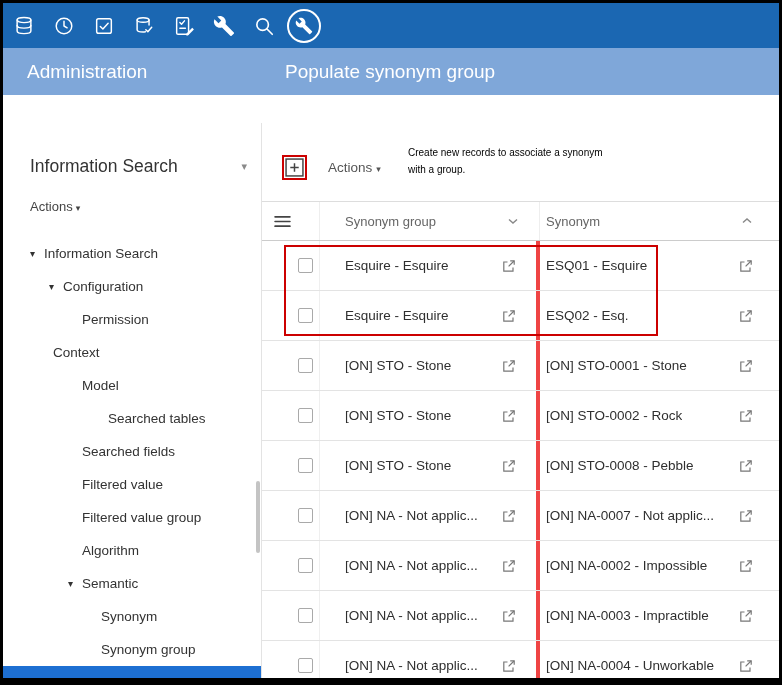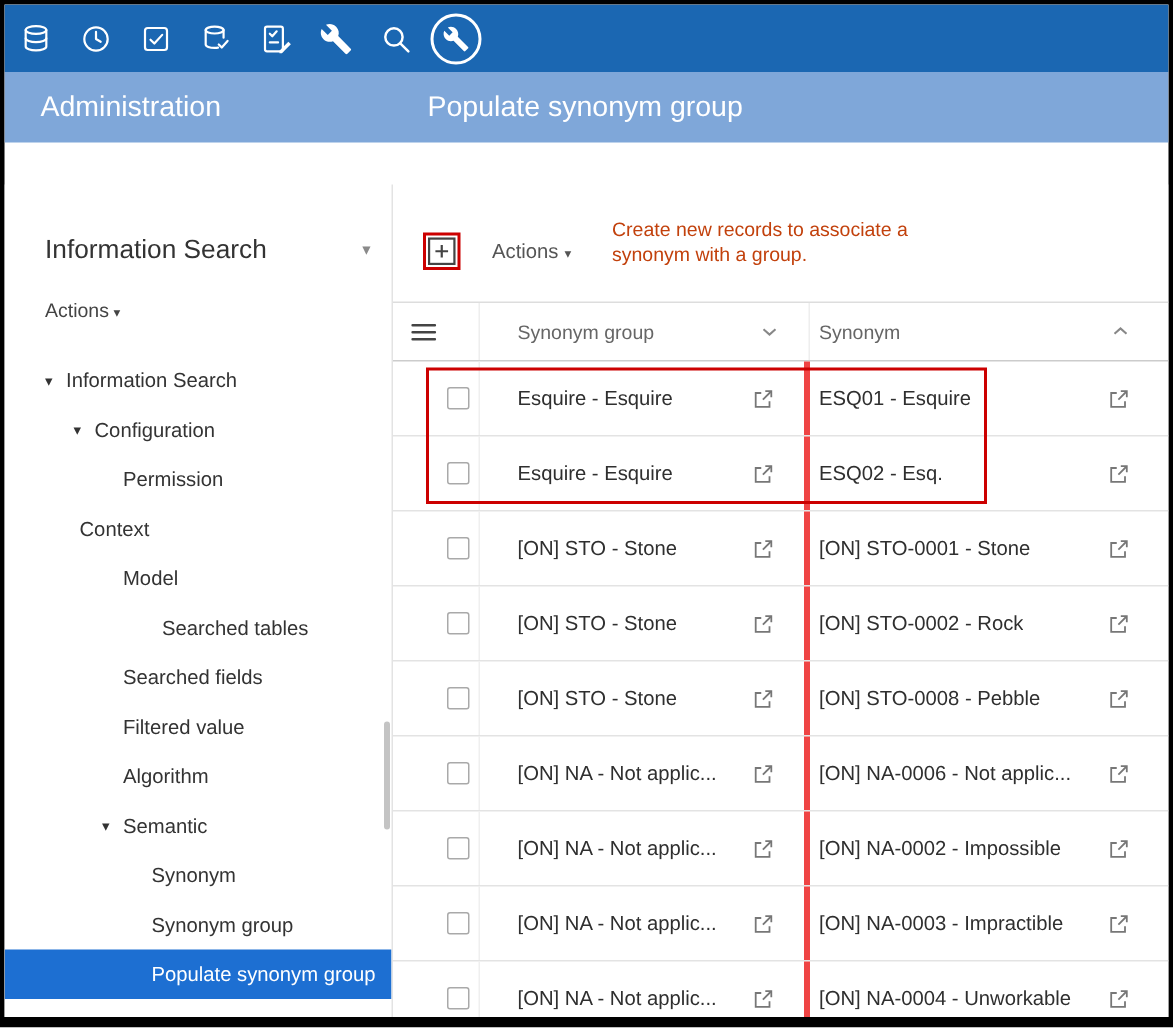--- a/index.html
+++ b/index.html
@@ -33,21 +33,21 @@
   .tree-item.selected { background:#1d6fd2; color:#fff; }
   .sb-scroll { position:absolute; right:1px; top:358px; width:4px; height:72px; background:#c4c4c4; border-radius:2px; }
 
   
   .main { flex:1; position:relative; background:#fff; }
   .action-bar { position:relative; height:78px; }
   .add-wrap { position:absolute; left:20px; top:32px; border:2px solid #cc0000; padding:1px; line-height:0; }
   .add-btn { background:none; border:none; cursor:pointer; line-height:0; padding:0; }
   .actions-dd { position:absolute; left:66px; top:37px; font-size:13.5px; color:#555; cursor:pointer; }
   .actions-dd .caret { font-size:9px; margin-left:4px; color:#555; }
-  .annotation-text { position:absolute; left:146px; top:22px; width:206px; font-size:13px; line-height:16.5px; color:#c2410c; }
+  .annotation-text { position:absolute; left:146px; top:22px; width:206px; font-size:10px; line-height:16.5px; color:#000000; }
 
   
   .table { position:relative; }
   .t-header { height:40px; display:flex; align-items:center; border-top:1px solid #ddd; border-bottom:1px solid #ccc; color:#666; font-size:13px; }
   .col-check { width:58px; align-self:stretch; display:flex; align-items:center; padding-left:12px; border-right:1px solid #eee; }
   .col-group { width:220px; align-self:stretch; display:flex; align-items:center; padding-left:25px; padding-right:20px; border-right:1px solid #eee; }
   .col-syn { flex:1; align-self:stretch; display:flex; align-items:center; padding-left:6px; padding-right:26px; }
   .sort-ic { margin-left:auto; line-height:0; }
 
   .t-row { height:50px; display:flex; align-items:center; border-bottom:1px solid #e3e3e3; font-size:13.5px; color:#2f2f2f; }
@@ -161,20 +161,24 @@
 
     <span>Searched tables</span>
   </div>
           <div class="tree-item" style="padding-left: 79px;">
 
     <span>Searched fields</span>
   </div>
           <div class="tree-item" style="padding-left: 79px;">
 
     <span>Filtered value</span>
+  </div>
+          <div class="tree-item" style="padding-left: 79px;">
+
+    <span>Filtered value group</span>
   </div>
           <div class="tree-item" style="padding-left: 79px;">
 
     <span>Algorithm</span>
   </div>
           <div class="tree-item" style="padding-left: 65px;">
     <span class="tree-caret">▾</span>
     <span>Semantic</span>
   </div>
           <div class="tree-item" style="padding-left: 98px;">
@@ -369,21 +373,21 @@
       <span class="cell-text">[ON] NA - Not applic...</span>
       <span class="ext">
         <svg viewBox="0 0 14 14" width="14" height="14" fill="none" stroke="#777" stroke-width="1.2">
                     <path d="M11 8.5V12.2H1.8V3h3.7"></path>
                     <path d="M8.2 1.8h4v4"></path>
                     <path d="M12 2L6.6 7.4"></path>
                   </svg>
       </span>
     </div>
     <div class="cell-syn">
-      <span class="cell-text">[ON] NA-0006 - Not applic...</span>
+      <span class="cell-text">[ON] NA-0007 - Not applic...</span>
       <span class="ext">
         <svg viewBox="0 0 14 14" width="14" height="14" fill="none" stroke="#777" stroke-width="1.2">
                     <path d="M11 8.5V12.2H1.8V3h3.7"></path>
                     <path d="M8.2 1.8h4v4"></path>
                     <path d="M12 2L6.6 7.4"></path>
                   </svg>
       </span>
     </div>
   </div>
             <div class="t-row">

